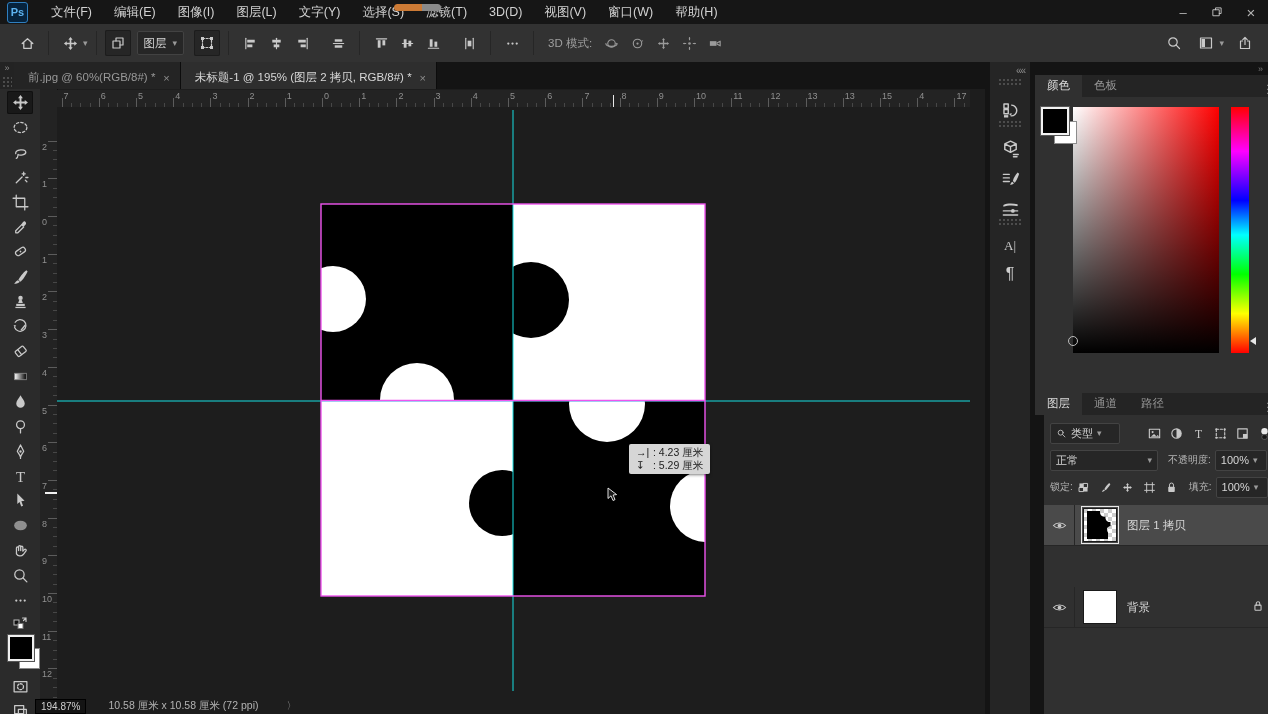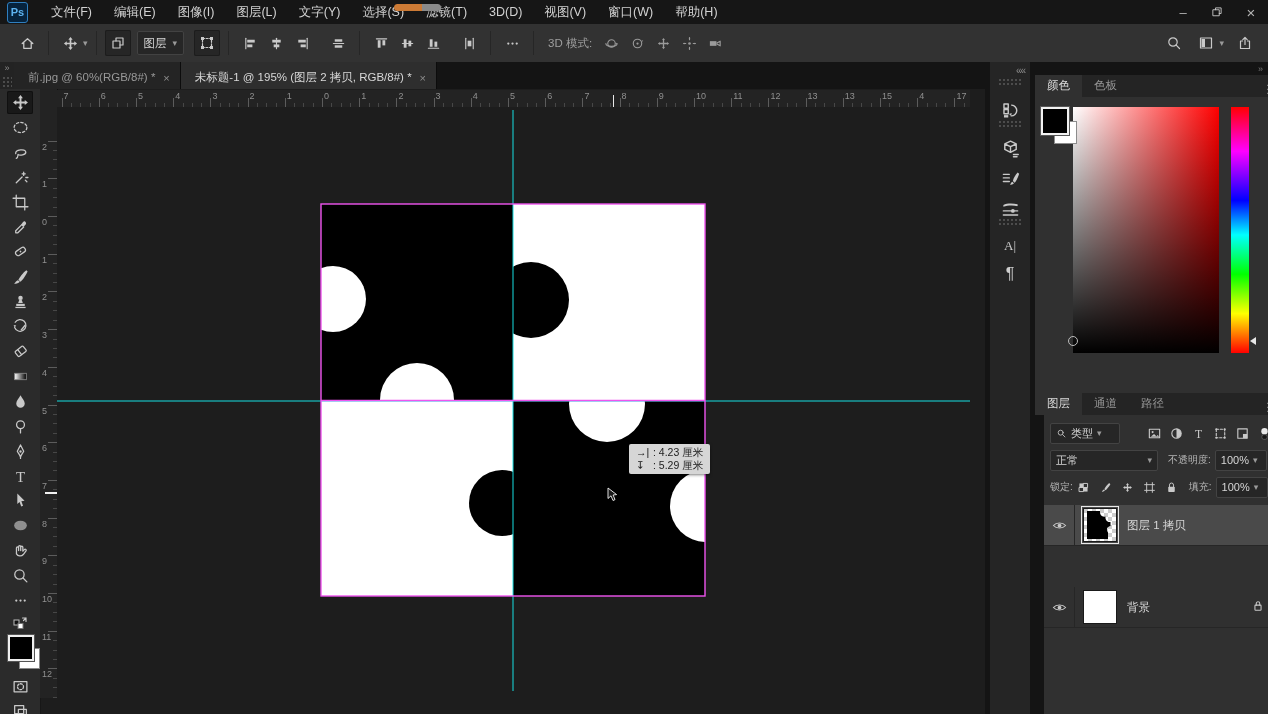--- a/index.html
+++ b/index.html
@@ -683,20 +683,25 @@
   <rect x="264" y="97" width="384" height="392" fill="none" stroke="#ef54ef" stroke-width="1.4"></rect>
   <line x1="264" y1="293.5" x2="648" y2="293.5" stroke="#ef54ef" stroke-width="1.4"></line>
   <g transform="translate(551,381)">
     <path d="M0 0 L0 10.5 L3 7.8 L5 12.5 L7 11.6 L5.1 7 L8.6 6.6 Z" fill="#1a1a1a" stroke="#f5f5f5" stroke-width="0.9"></path>
   </g>
 </svg></div>
   <div id="measure-tooltip" class="abs">
       <div><span class="tt-ic">→|</span>: 4.23 厘米</div>
 <div><span class="tt-ic">↧</span>: 5.29 厘米</div>
     </div>
+  <div id="statusbar" class="abs">
+ <div id="zoom-field">194.87%</div>
+ <div id="doc-info">10.58 厘米 x 10.58 厘米 (72 ppi)</div>
+ <div id="status-expand">〉</div>
+    </div>
   <div id="dock-gap1" class="abs"></div>
   <div id="dockstrip" class="abs">
       <div id="strip-collapse">««</div>
       <div class="grip" style="top:16px"></div>
       <div class="grip" style="top:58px"></div>
       <div class="grip" style="top:156px"></div>
       <div class="strip-icon" style="top:35px">
         <svg viewBox="0 0 16 16" width="19" height="19" class="">
           <rect class="st" x="2.5" y="2.5" width="3.6" height="3.6"></rect>
           <rect class="st" x="2.5" y="7.2" width="3.6" height="3.6"></rect>

